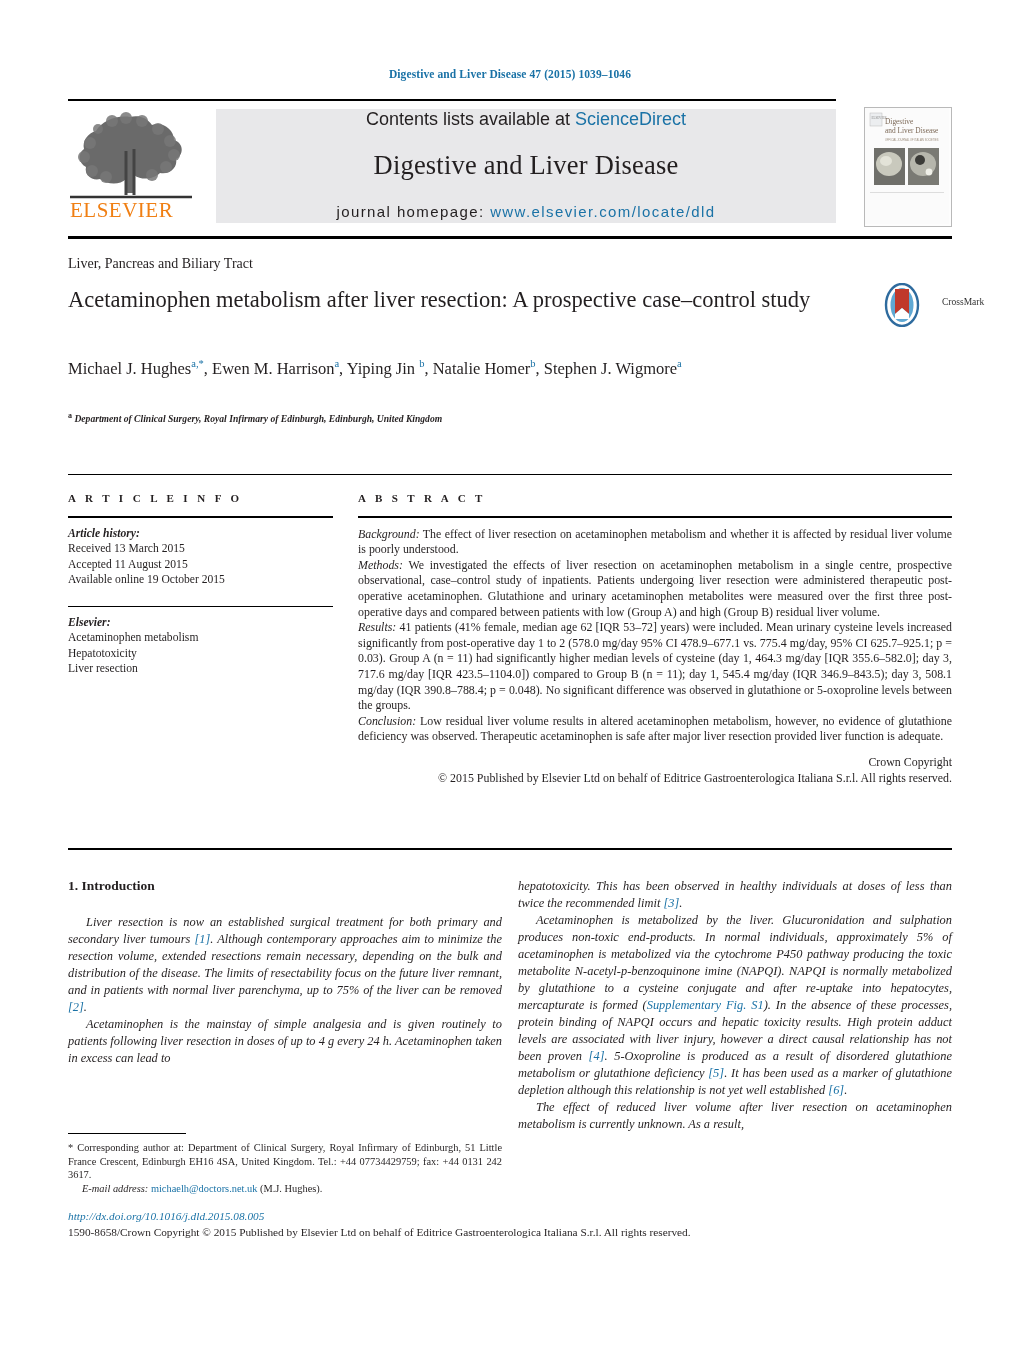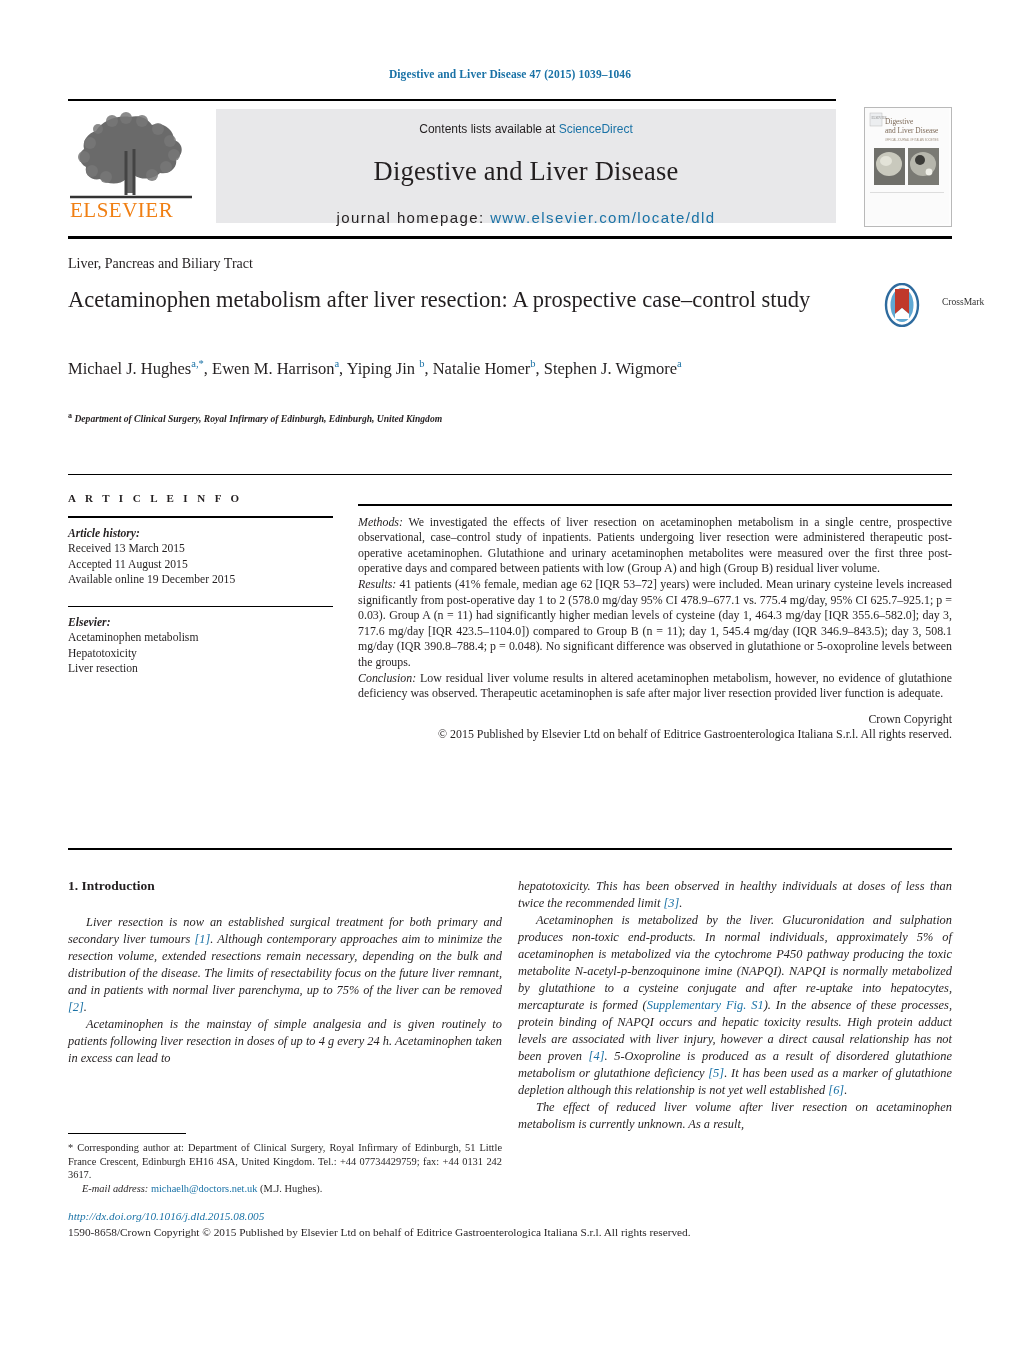--- a/index.html
+++ b/index.html
@@ -72,22 +72,21 @@
   .mast-center {
     position: absolute;
     top: 10px;
     left: 148px;
     width: 620px;
     height: 114px;
     background: #e8e8ea;
     text-align: center;
   }
   .contents-line {
-    margin-top: 13px;
-    font-size: 12px;
+    font-size: 18px;
     font-family: "Liberation Sans", sans-serif;
     color: #231f20;
   }
   .contents-line .sd {
     color: #1a72a6;
   }
   .journal-title {
     margin-top: 20px;
     font-size: 26.5px;
     font-family: "Liberation Serif", serif;
@@ -414,34 +413,36 @@
 
   <div class="info-rule-top"></div>
 
   <div class="colA">
     <div class="kicker-label">A R T I C L E   I N F O</div>
     <div class="thin-rule"></div>
     <div class="meta-block">
       <div class="ital">Article history:</div>
       <div>Received 13 March 2015</div>
       <div>Accepted 11 August 2015</div>
-      <div>Available online 19 December 2015</div>
+      <div>Available online 19 October 2015</div>
     </div>
     <div class="meta-rule"></div>
     <div class="meta-block">
       <div class="ital">Elsevier:</div>
       <div>Acetaminophen metabolism</div>
       <div>Hepatotoxicity</div>
       <div>Liver resection</div>
     </div>
   </div>
 
   <div class="colB">
+    <div class="kicker-label">A B S T R A C T</div>
     <div class="thin-rule"></div>
     <div class="abstract-body">
+      <p><span class="lead">Background:</span><span> The effect of liver resection on acetaminophen metabolism and whether it is affected by residual liver volume is poorly understood.</span></p>
       <p><span class="lead">Methods:</span><span> We investigated the effects of liver resection on acetaminophen metabolism in a single centre, prospective observational, case–control study of inpatients. Patients undergoing liver resection were administered therapeutic post-operative acetaminophen. Glutathione and urinary acetaminophen metabolites were measured over the first three post-operative days and compared between patients with low (Group A) and high (Group B) residual liver volume.</span></p>
       <p><span class="lead">Results:</span><span> 41 patients (41% female, median age 62 [IQR 53–72] years) were included. Mean urinary cysteine levels increased significantly from post-operative day 1 to 2 (578.0 mg/day 95% CI 478.9–677.1 vs. 775.4 mg/day, 95% CI 625.7–925.1; p = 0.03). Group A (n = 11) had significantly higher median levels of cysteine (day 1, 464.3 mg/day [IQR 355.6–582.0]; day 3, 717.6 mg/day [IQR 423.5–1104.0]) compared to Group B (n = 11); day 1, 545.4 mg/day (IQR 346.9–843.5); day 3, 508.1 mg/day (IQR 390.8–788.4; p = 0.048). No significant difference was observed in glutathione or 5-oxoproline levels between the groups.</span></p>
       <p><span class="lead">Conclusion:</span><span> Low residual liver volume results in altered acetaminophen metabolism, however, no evidence of glutathione deficiency was observed. Therapeutic acetaminophen is safe after major liver resection provided liver function is adequate.</span></p>
       <div class="copyright-line">Crown Copyright</div>
       <div class="copyright-line2">© 2015 Published by Elsevier Ltd on behalf of Editrice Gastroenterologica Italiana S.r.l. All rights reserved.</div>
     </div>
   </div>
 
   <div class="info-rule-bottom"></div>
 

